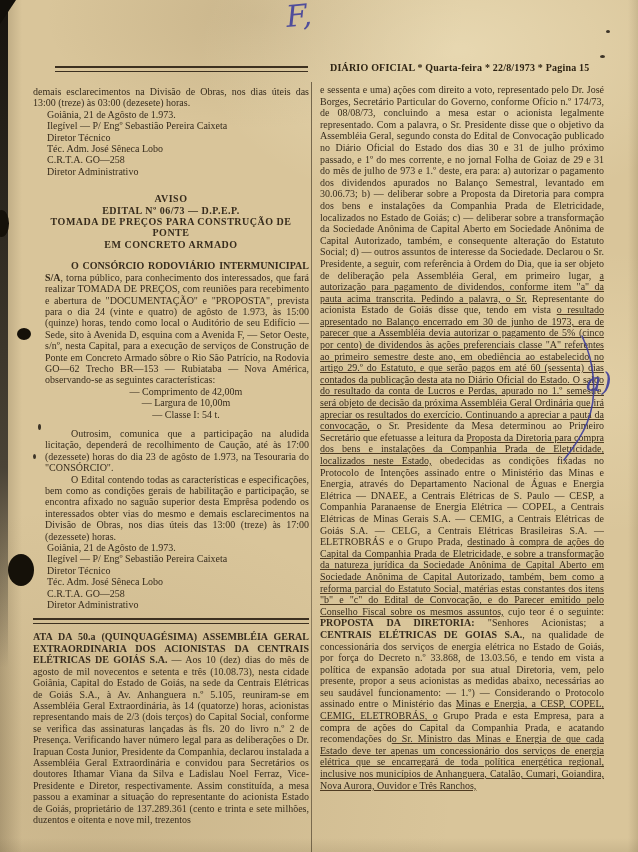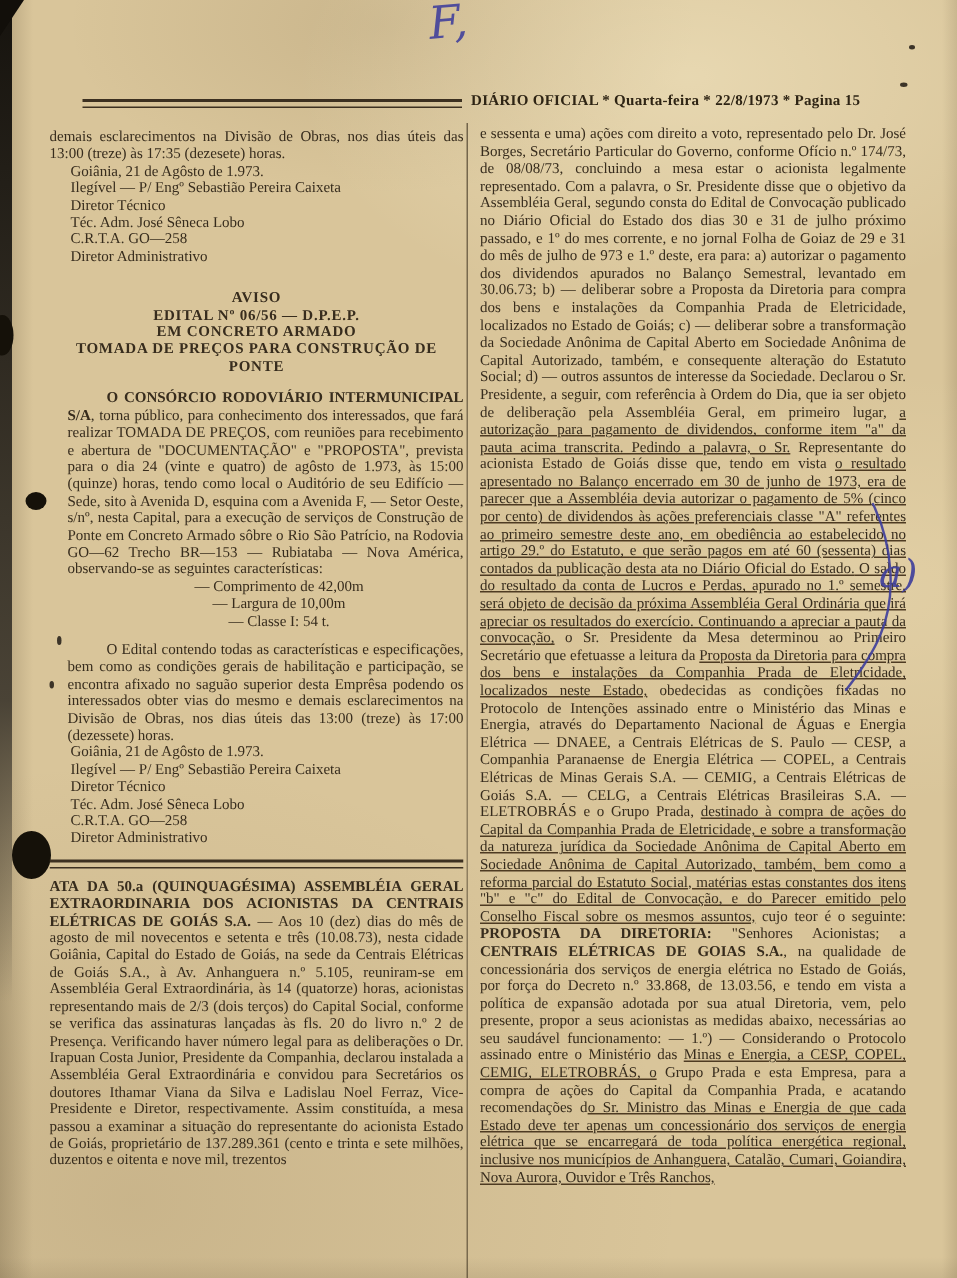--- a/index.html
+++ b/index.html
@@ -18,21 +18,21 @@
   
   #left-scan-edge{position:absolute;left:0;top:0;width:8px;height:668px;
     background:linear-gradient(180deg,#16130e 0%,#2f2a21 35%,#4a4336 70%,rgba(74,67,54,0) 100%);}
   #corner-wedge{position:absolute;left:0;top:0;width:0;height:0;
     border-top:24px solid #120f0a;border-right:16px solid transparent;}
   .blob{position:absolute;background:#151109;border-radius:50%;}
   .speck{position:absolute;background:#3c3428;border-radius:50%;}
   
   #header-rule{position:absolute;left:55px;top:66px;width:253px;height:3px;
     border-top:2px solid #3c3020;border-bottom:1px solid #3c3020;}
-  #header-title{position:absolute;left:314px;top:62px;width:300px;
+  #header-title{position:absolute;left:330px;top:62px;width:300px;
     font-weight:bold;font-size:10px;letter-spacing:.2px;color:#2e2414;white-space:nowrap;}
   #column-divider{position:absolute;left:311px;top:82px;width:1px;height:770px;
     background:linear-gradient(180deg, rgba(58,46,28,.65), rgba(58,46,28,.45) 60%, rgba(58,46,28,.6));}
   
   #left-column{position:absolute;left:33px;top:86px;width:276px;height:766px;overflow:hidden;
     font-size:10px;line-height:11.4px;}
   #right-column{position:absolute;left:320px;top:84px;width:284px;height:768px;overflow:hidden;
     font-size:10px;line-height:11.6px;}
   #right-column-text{text-align:justify;}
   .blk.p{text-align:justify;}
@@ -64,38 +64,39 @@
   <div class="speck" style="left:33px;top:454px;width:3px;height:5px;"></div>
   <div class="speck" style="left:606px;top:30px;width:4px;height:3px;"></div>
   <div class="speck" style="left:600px;top:55px;width:5px;height:3px;"></div>
 
   <div id="header-rule"></div>
   <div id="header-title">DIÁRIO OFICIAL * Quarta-feira * 22/8/1973 * Pagina 15</div>
 
   <div id="column-divider"></div>
 
   <div id="left-column">
-      <div class="blk p"><span>demais esclarecimentos na Divisão de Obras, nos dias úteis das 13:00 (treze) às 17:35 (dezesete) horas.</span></div>
+      <div class="blk p"><span>demais esclarecimentos na Divisão de Obras, nos dias úteis das 13:00 (treze) às 03:00 (dezesete) horas.</span></div>
       <div class="blk line"><span>Goiânia, 21 de Agôsto de 1.973.</span></div>
       <div class="blk line"><span>Ilegível — P/ Engº Sebastião Pereira Caixeta</span></div>
       <div class="blk line"><span>Diretor Técnico</span></div>
       <div class="blk line"><span>Téc. Adm. José Sêneca Lobo</span></div>
       <div class="blk line"><span>C.R.T.A. GO—258</span></div>
       <div class="blk line"><span>Diretor Administrativo</span></div>
       <div style="height: 16px;"></div>
       <div class="blk center"><span>AVISO</span></div>
-      <div class="blk center"><span>EDITAL Nº 06/56 — D.P.E.P.</span></div>
+      <div class="blk center"><span>EDITAL Nº 06/73 — D.P.E.P.</span></div>
+      <div class="blk center"><span>TOMADA DE PREÇOS PARA CONSTRUÇÃO DE PONTE</span></div>
       <div class="blk center"><span>EM CONCRETO ARMADO</span></div>
-      <div class="blk center"><span>TOMADA DE PREÇOS PARA CONSTRUÇÃO DE PONTE</span></div>
       <div style="height: 10px;"></div>
       <div class="blk p ind"><span class="b">O CONSÓRCIO RODOVIÁRIO INTERMUNICIPAL S/A</span><span>, torna público, para conhecimento dos interessados, que fará realizar TOMADA DE PREÇOS, com reuniões para recebimento e abertura de "DOCUMENTAÇÃO" e "PROPOSTA", prevista para o dia 24 (vinte e quatro) de agôsto de 1.973, às 15:00 (quinze) horas, tendo como local o Auditório de seu Edifício — Sede, sito à Avenida D, esquina com a Avenida F, — Setor Oeste, s/nº, nesta Capital, para a execução de serviços de Construção de Ponte em Concreto Armado sôbre o Rio São Patrício, na Rodovia GO—62 Trecho BR—153 — Rubiataba — Nova América, observando-se as seguintes características:</span></div>
       <div class="blk list"><span>— Comprimento de 42,00m</span></div>
       <div class="blk list"><span>— Largura de 10,00m</span></div>
       <div class="blk list"><span>— Classe I: 54 t.</span></div>
       <div style="height: 8px;"></div>
+      <div class="blk p ind"><span>Outrosim, comunica que a participação na aludida licitação, dependerá de recolhimento de Caução, até às 17:00 (dezessete) horas do dia 23 de agôsto de 1.973, na Tesouraria do "CONSÓRCIO".</span></div>
       <div class="blk p ind"><span>O Edital contendo todas as características e especificações, bem como as condições gerais de habilitação e participação, se encontra afixado no saguão superior desta Emprêsa podendo os interessados obter vias do mesmo e demais esclarecimentos na Divisão de Obras, nos dias úteis das 13:00 (treze) às 17:00 (dezessete) horas.</span></div>
       <div class="blk line"><span>Goiânia, 21 de Agôsto de 1.973.</span></div>
       <div class="blk line"><span>Ilegível — P/ Engº Sebastião Pereira Caixeta</span></div>
       <div class="blk line"><span>Diretor Técnico</span></div>
       <div class="blk line"><span>Téc. Adm. José Sêneca Lobo</span></div>
       <div class="blk line"><span>C.R.T.A. GO—258</span></div>
       <div class="blk line"><span>Diretor Administrativo</span></div>
       <div class="rule-double"></div>
       <div class="blk p"><span class="b">ATA DA 50.a (QUINQUAGÉSIMA) ASSEMBLÉIA GERAL EXTRAORDINARIA DOS ACIONISTAS DA CENTRAIS ELÉTRICAS DE GOIÁS S.A.</span><span> — Aos 10 (dez) dias do mês de agosto de mil novecentos e setenta e três (10.08.73), nesta cidade Goiânia, Capital do Estado de Goiás, na sede da Centrais Elétricas de Goiás S.A., à Av. Anhanguera n.º 5.105, reuniram-se em Assembléia Geral Extraordinária, às 14 (quatorze) horas, acionistas representando mais de 2/3 (dois terços) do Capital Social, conforme se verifica das assinaturas lançadas às fls. 20 do livro n.º 2 de Presença. Verificando haver número legal para as deliberações o Dr. Irapuan Costa Junior, Presidente da Companhia, declarou instalada a Assembléia Geral Extraordinária e convidou para Secretários os doutores Ithamar Viana da Silva e Ladislau Noel Ferraz, Vice-Presidente e Diretor, respectivamente. Assim constituída, a mesa passou a examinar a situação do representante do acionista Estado de Goiás, proprietário de 137.289.361 (cento e trinta e sete milhões, duzentos e oitenta e nove mil, trezentos</span></div>
     </div>

